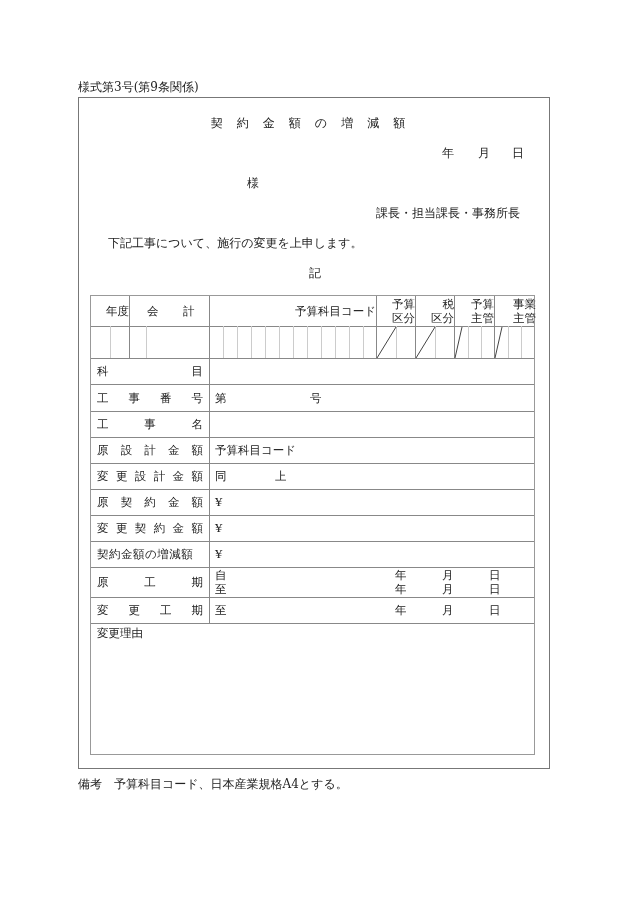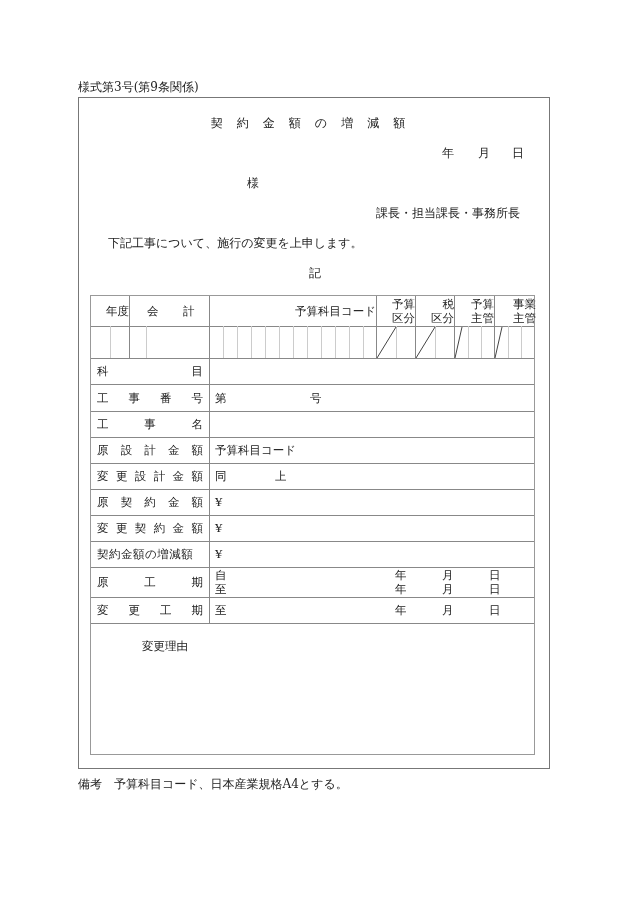--- a/index.html
+++ b/index.html
@@ -186,16 +186,16 @@
     <span>変</span>
       <span>更</span>
       <span>工</span>
       <span>期</span>
   </div>
   <div class="cell-text" style="left:124px;top:307px;">至</div>
   <div class="cell-text" style="left:304px;top:307px;">年</div>
   <div class="cell-text" style="left:351px;top:307px;">月</div>
   <div class="cell-text" style="left:398px;top:307px;">日</div>
 
-  <div class="cell-text" style="left:6px;top:343px;margin-left:45px;">変更理由</div>
+  <div class="cell-text" style="left:6px;top:330px;">変更理由</div>
 </div>
 
 <div class="abs txt note">備考　予算科目コード、日本産業規格A4とする。</div>
 
 </body></html>

